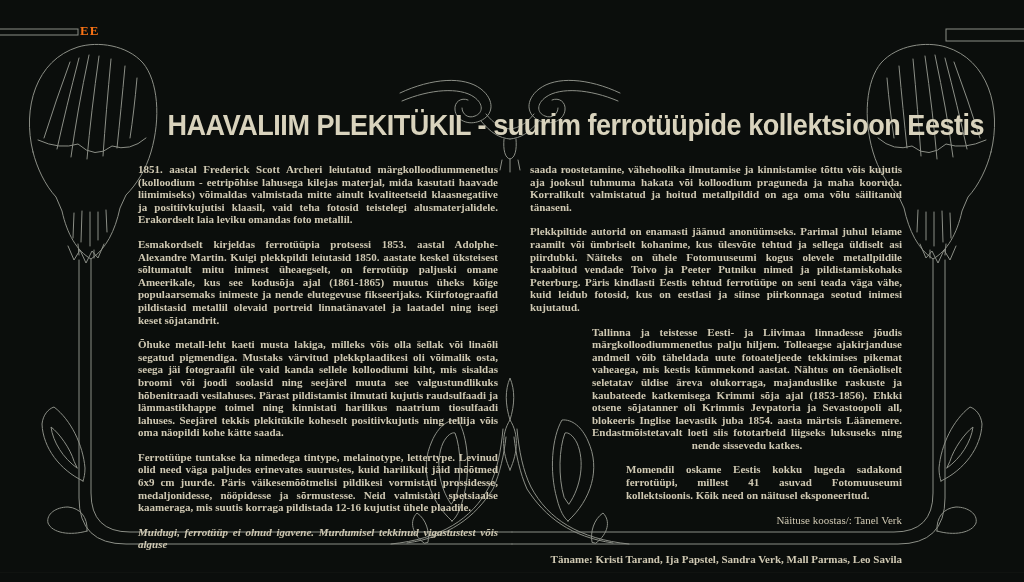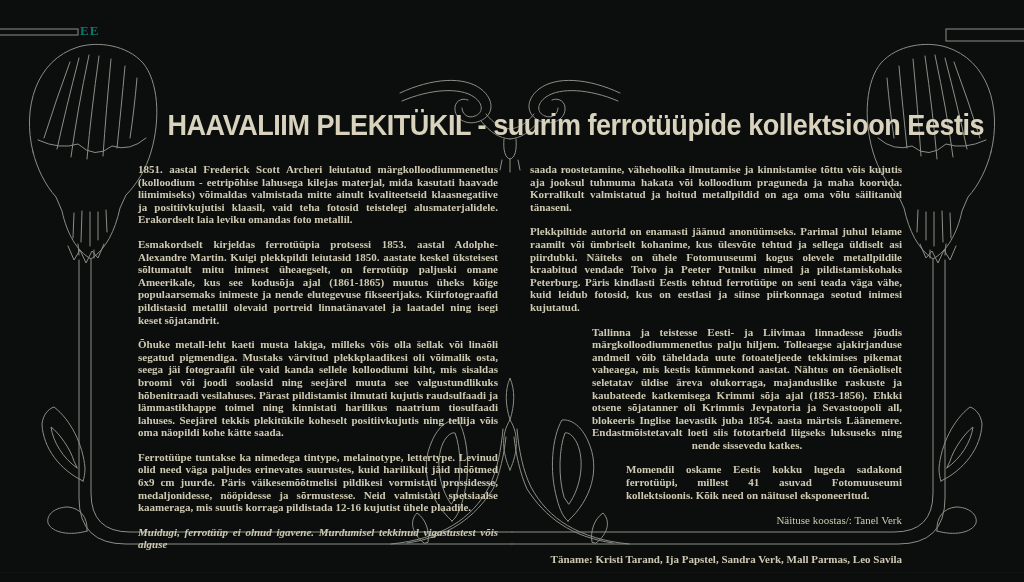--- a/index.html
+++ b/index.html
@@ -3,21 +3,21 @@
 <meta charset="utf-8">
 <style>
   html,body{margin:0;padding:0;background:#000;}
   body{width:1024px;height:582px;overflow:hidden;position:relative;
        font-family:"Liberation Serif",serif;}
   .stage{position:absolute;inset:0;width:1024px;height:582px;background:#0b0e0c;overflow:hidden;}
   .deco{position:absolute;inset:0;z-index:1;pointer-events:none;}
   .content{position:absolute;inset:0;z-index:2;}
 
   .corner-label{position:absolute;left:80px;top:23px;font-size:13px;font-weight:700;
-      color:#0f766e;letter-spacing:1px;}
+      color:#f97316;letter-spacing:1px;}
 
   .title{position:absolute;left:128px;top:108px;width:790px;text-align:center;
       font-family:"Liberation Sans",sans-serif;font-weight:700;font-size:30px;
       color:#d9d3bd;letter-spacing:-0.5px;transform:scaleX(0.90);transform-origin:center;
       white-space:nowrap;}
 
   .columns{position:absolute;left:138px;top:163px;width:766px;display:flex;gap:32px;}
   .col{color:#cfc8b2;font-size:11px;font-weight:700;line-height:12.6px;}
   .col-left{width:360px;}
   .col-right{width:372px;}

